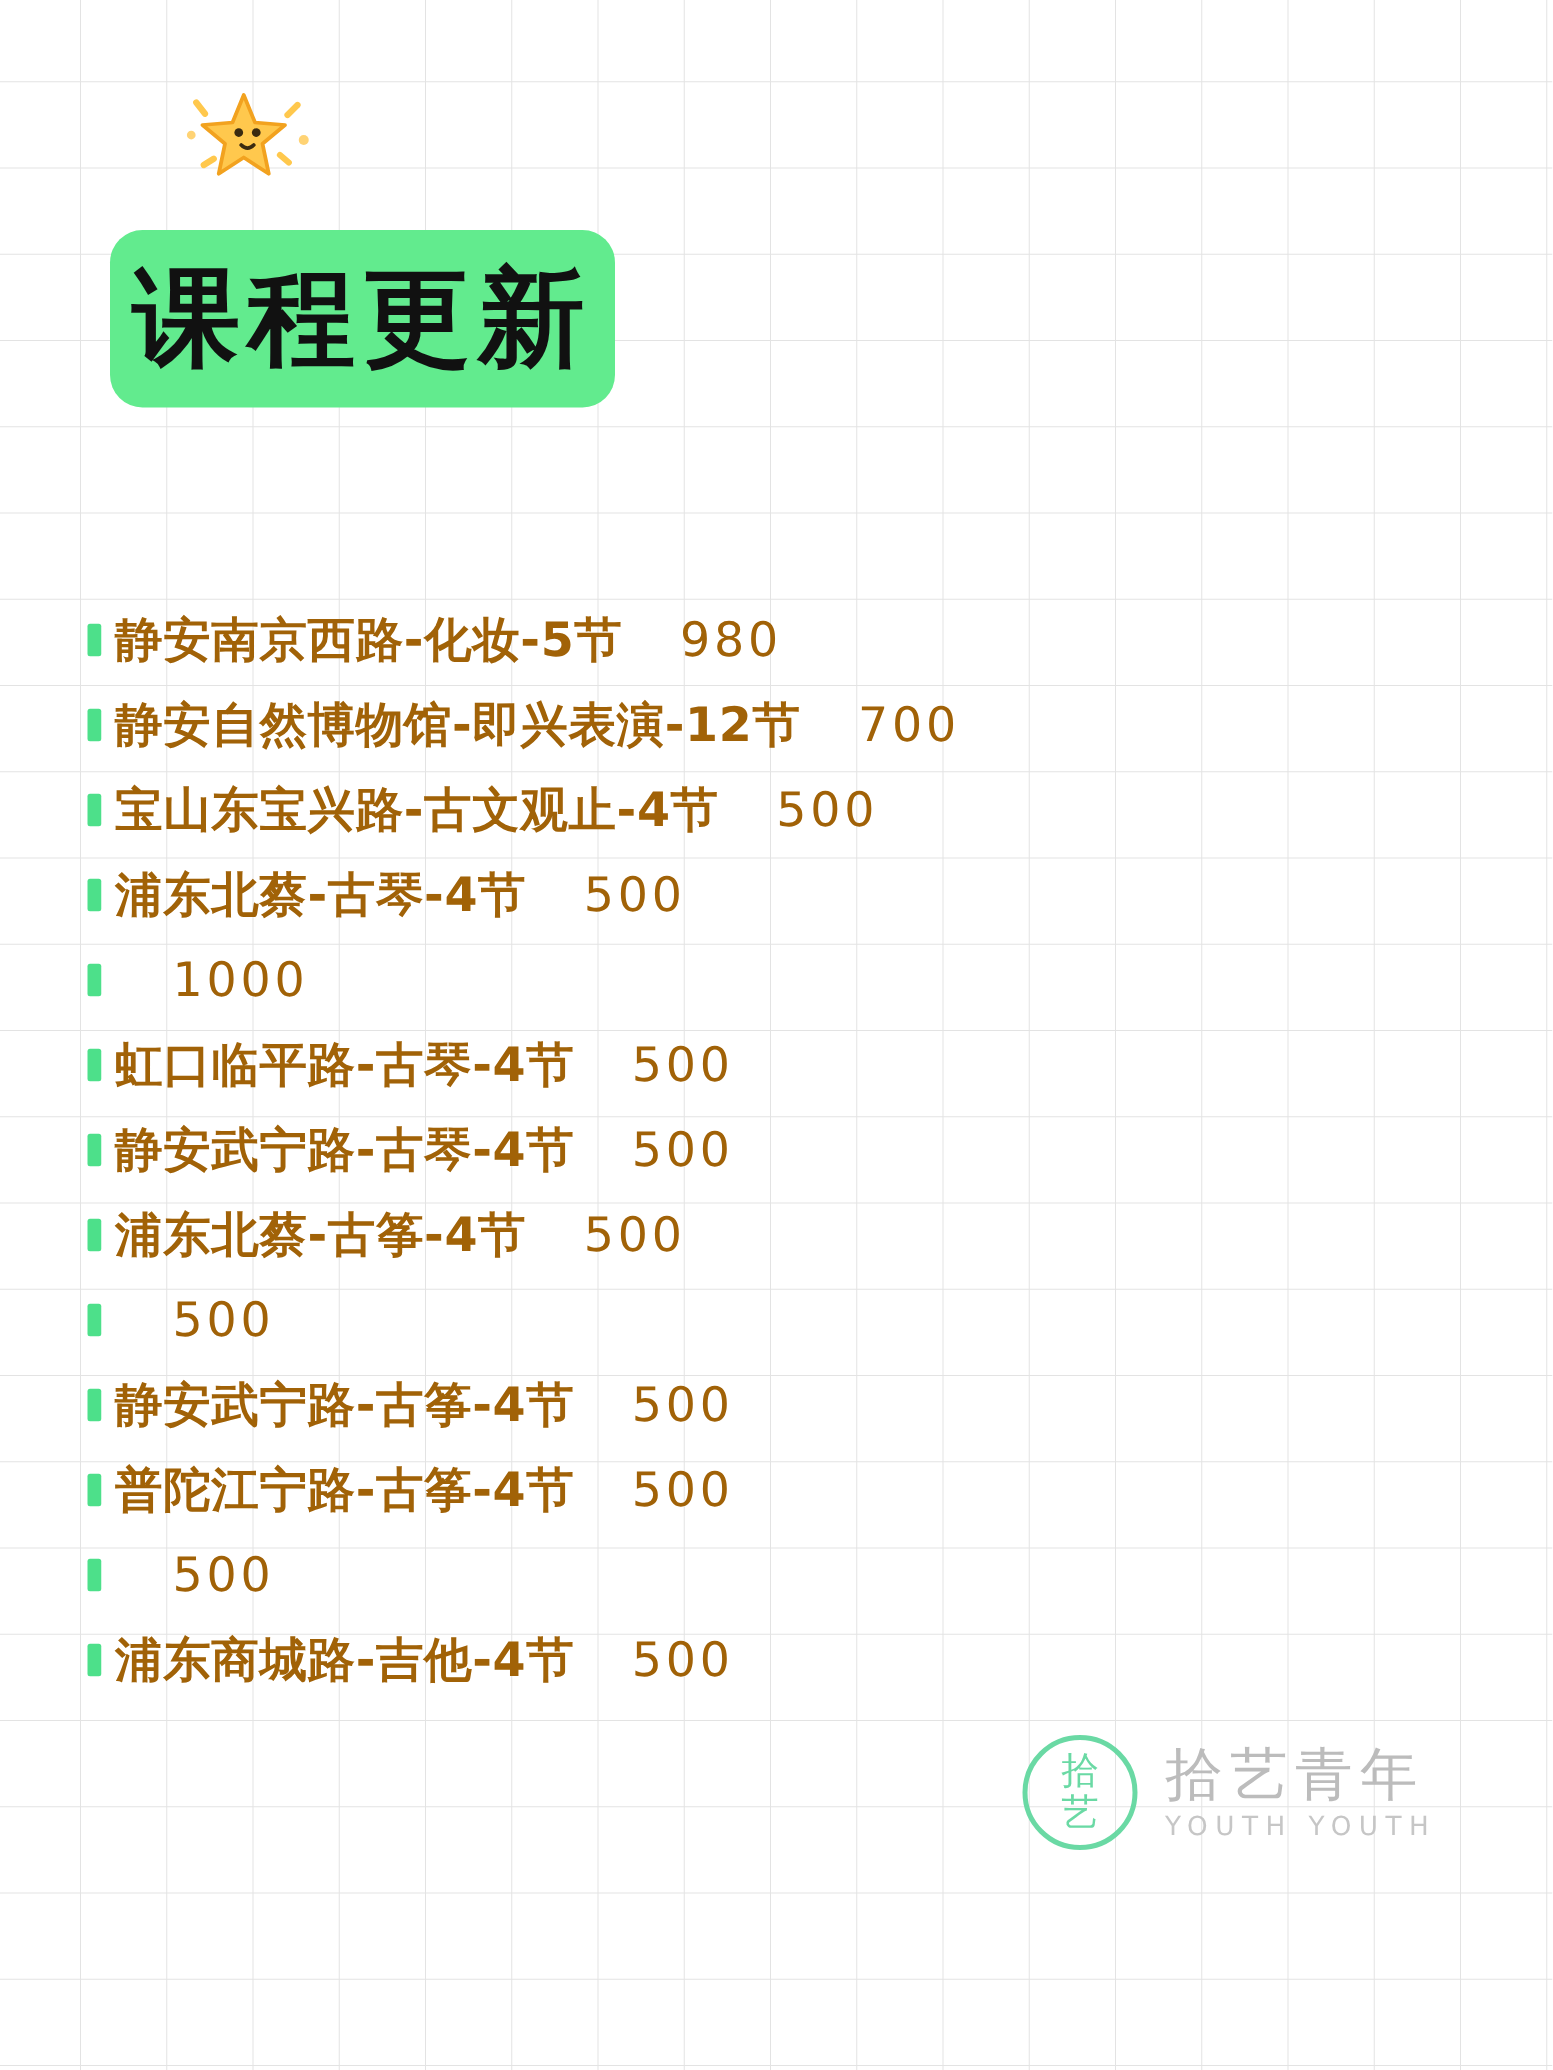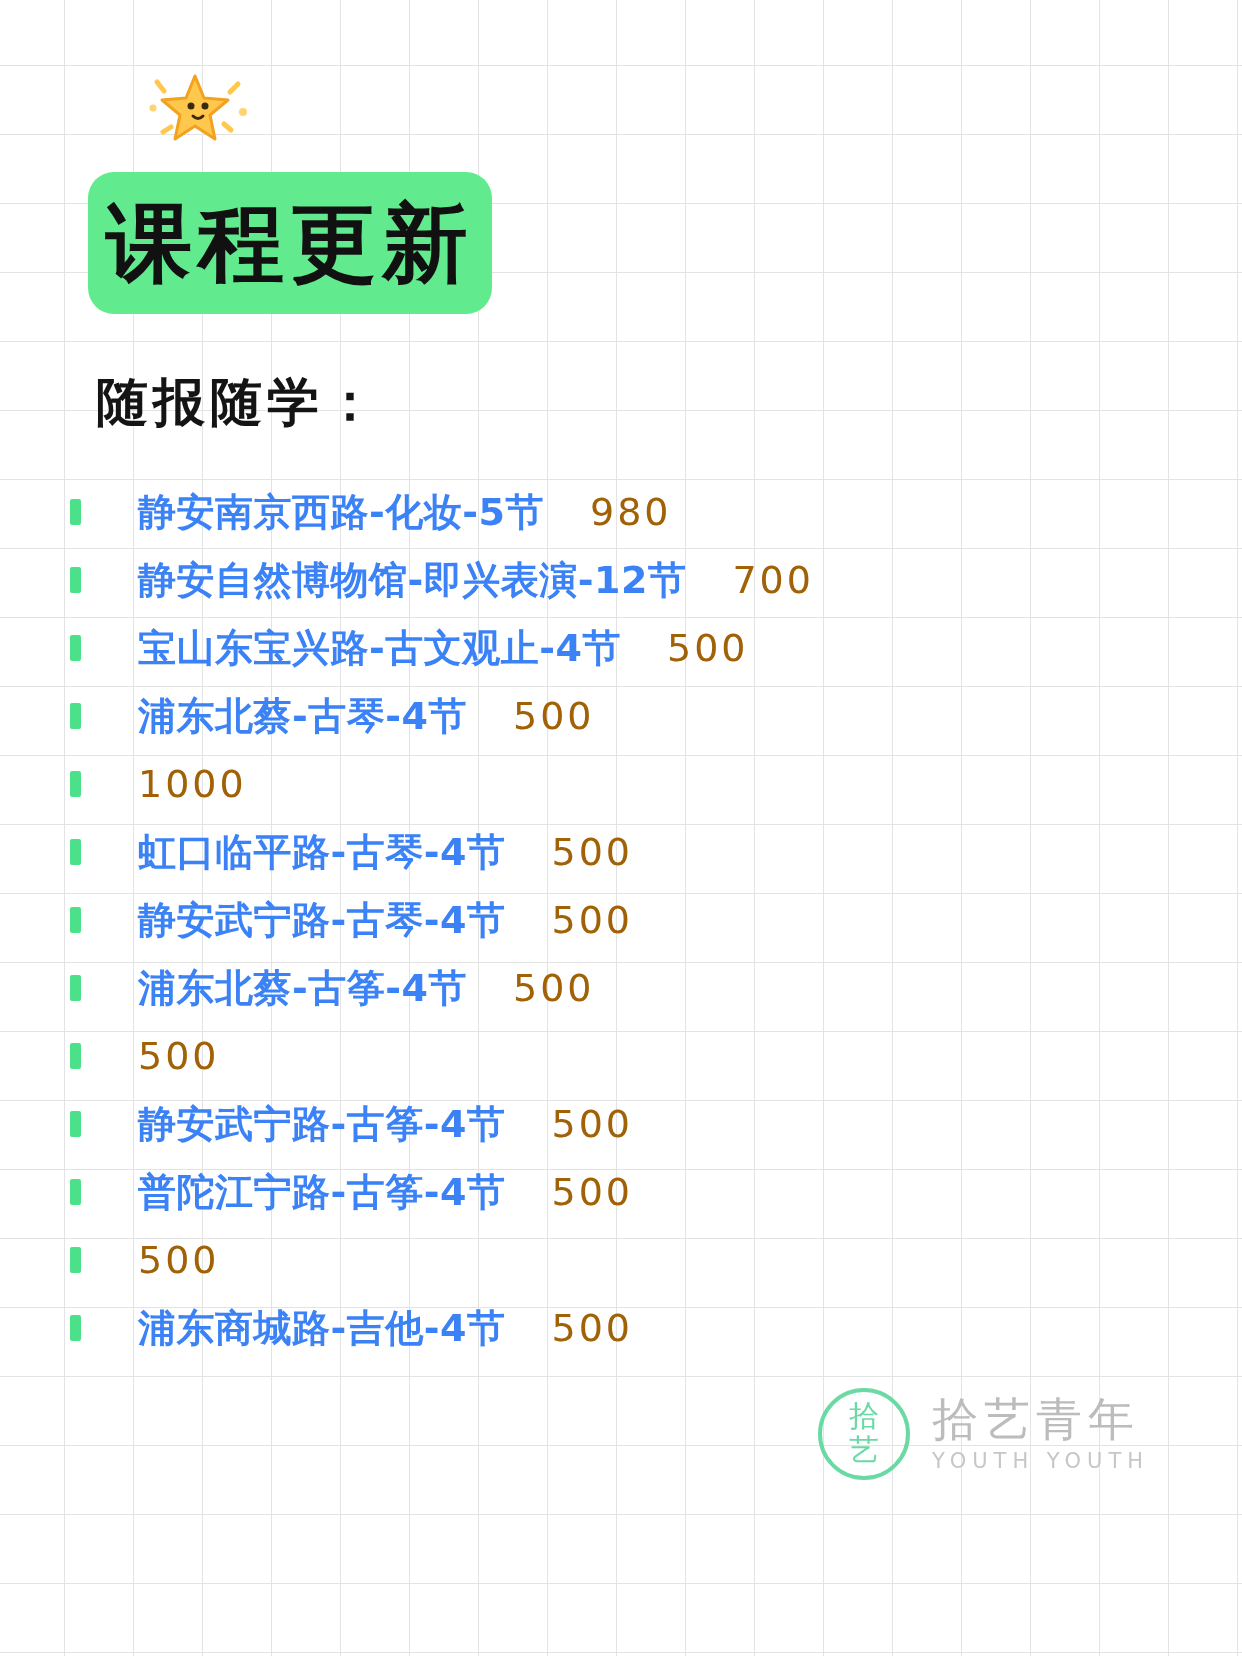--- a/index.html
+++ b/index.html
@@ -39,21 +39,21 @@
     left: 143px;
     top: 60px;
     width: 110px;
     height: 95px;
   }
 
   
   #title-wrap {
     position: absolute;
     left: 88px;
-    top: 172px;
+    top: 184px;
   }
   #title-highlight {
     position: absolute;
     left: 0;
     top: 0;
     width: 404px;
     height: 142px;
     background: #62eb8e;
     border-radius: 26px;
   }
@@ -100,22 +100,21 @@
     height: 26px;
     background: #4de08a;
     border-radius: 2px;
     flex: 0 0 auto;
     margin-right: 11px;
   }
   .course-name {
     font-size: 38px;
     font-weight: 700;
     letter-spacing: 0.5px;
-    color: #3b82f6;
-    margin-left: 46px;
+    color: #a16207;
   }
   .course-price {
     font-size: 38px;
     font-weight: 400;
     letter-spacing: 3px;
     color: #a16207;
     margin-left: 46px;
   }
 
   
@@ -172,21 +171,20 @@
       <circle cx="100" cy="52" r="4" fill="#ffd374"></circle>
       <circle cx="10" cy="48" r="3.5" fill="#ffd374"></circle>
     </svg>
   </div>
 
   <div id="title-wrap">
     <div id="title-highlight"></div>
     <span id="title-text">课程更新</span>
   </div>
 
-  <div id="section-heading">随报随学：</div>
 
   <div id="course-list">
 
     <div class="course-row">
       <span class="bullet"></span>
       <span class="course-name">静安南京西路-化妆-5节</span>
       <span class="course-price">980</span>
     </div>
 
     <div class="course-row">

